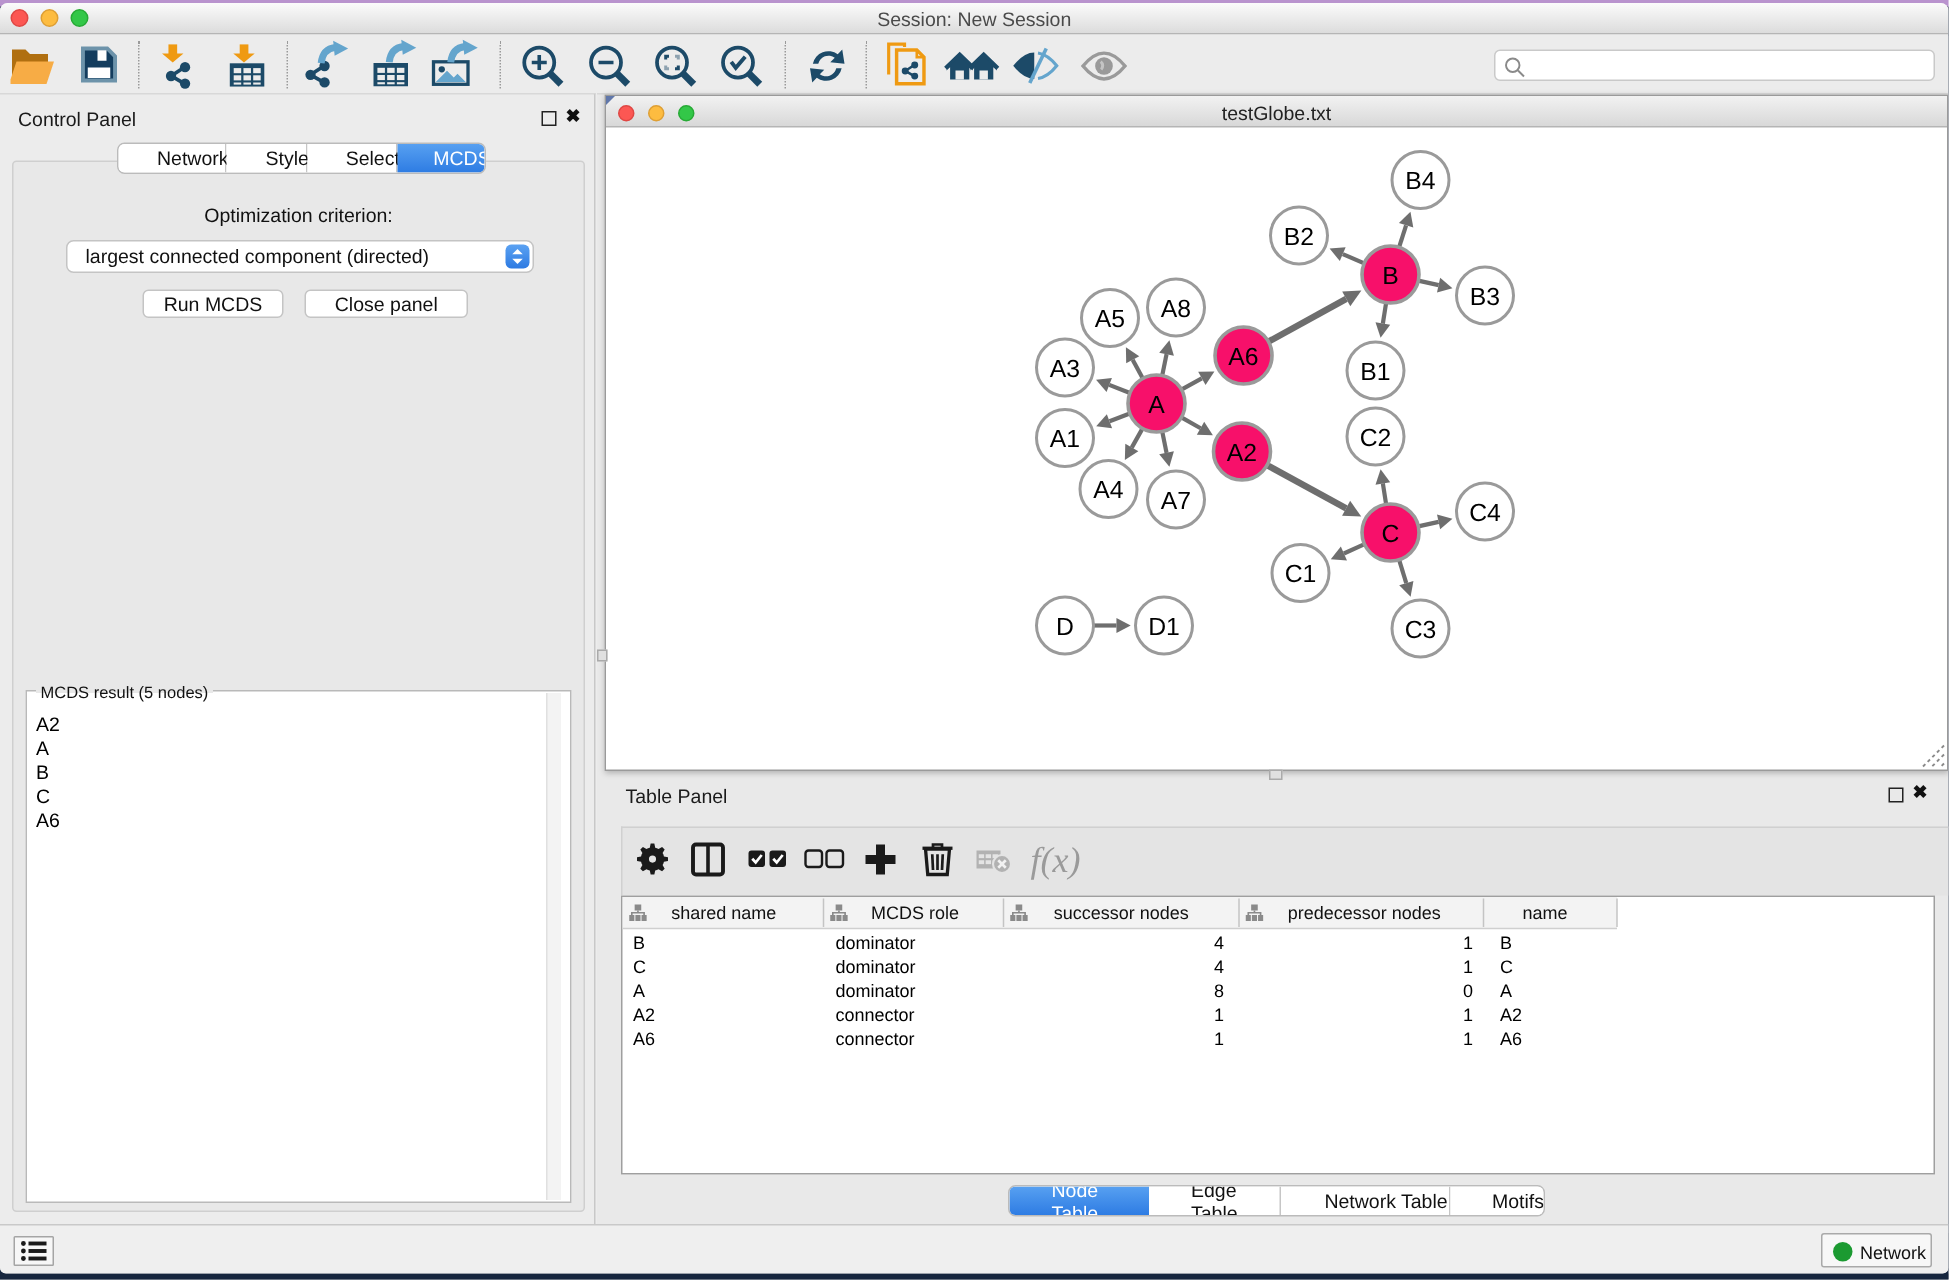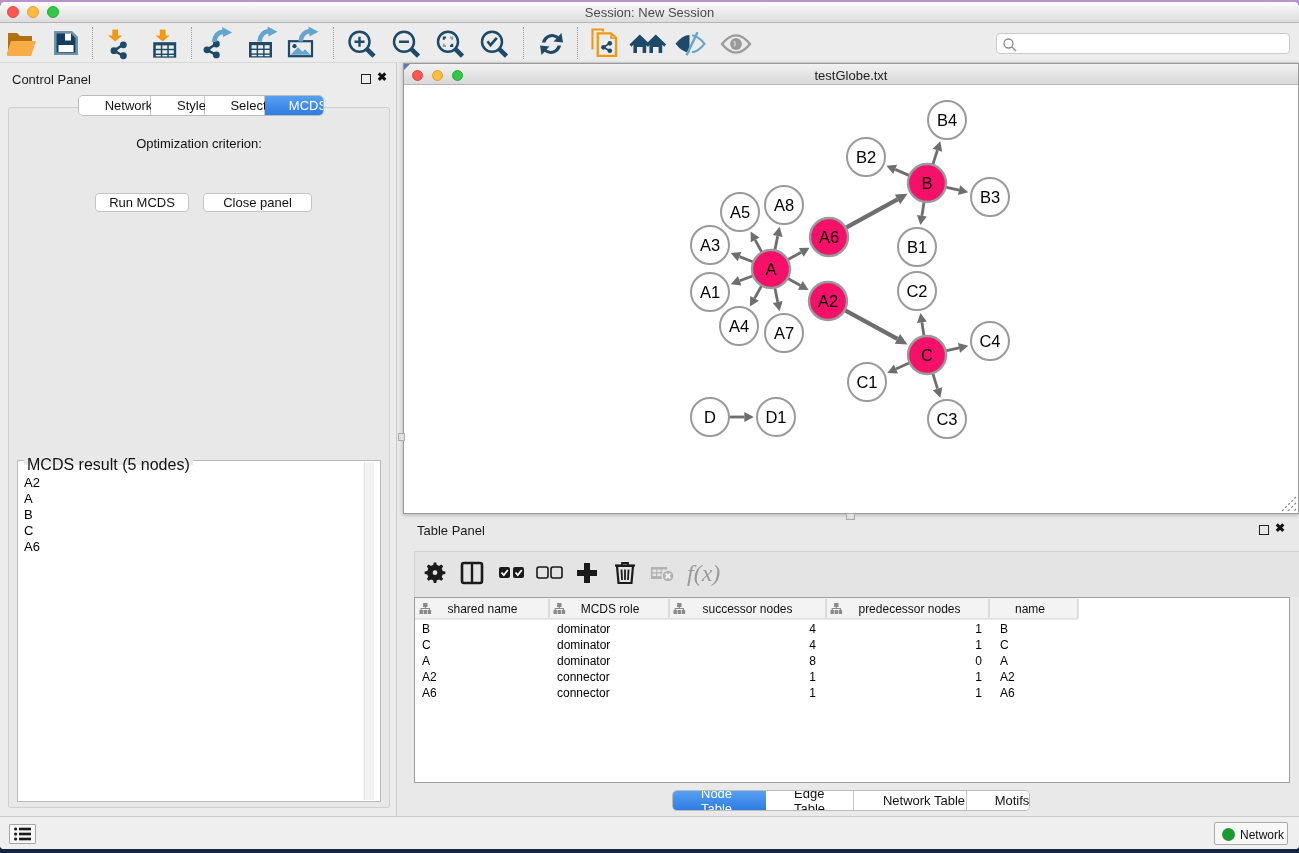--- a/index.html
+++ b/index.html
@@ -26,21 +26,21 @@
 .tabgroup { position:absolute; z-index:4; display:flex; height:21px; border:1px solid #bbb; border-radius:5px; overflow:hidden; background:#fff; }
 .tab { height:100%; display:flex; align-items:center; justify-content:center; font-size:13px; color:#111; background:#fff; border-right:1px solid #c6c6c6;padding-left:28px; }
 .tab:last-child { border-right:none; }
 .tab.sel { background:linear-gradient(#57a0f1,#2e7ce3); color:#fff; border-right:none; }
 #cp-body { position:absolute; left:8px; top:44px; width:382px; height:701px; background:#e8e8e8; border:1px solid #cfcfcf; border-radius:3px; }
 #optlabel { position:absolute; top:28px; width:100%; text-align:center; font-size:13px; color:#111; }
 #dropdown { position:absolute; left:35px; top:52px; width:312px; height:22px; background:#fff; border:1px solid #c4c4c4; border-radius:5px; font-size:13px; color:#111; line-height:20px; padding-left:12px; }
 #dd-btn { position:absolute; right:2px; top:2px; width:16px; height:16px; background:linear-gradient(#5ba2f2,#2d7ae2); border-radius:4px; }
 .btn { position:absolute; height:19px; background:#fff; border:1px solid #c4c4c4; border-radius:4px; font-size:13px; color:#111; text-align:center; line-height:17px; }
 #mcds-fieldset { position:absolute; left:8px; top:352px; width:364px; height:342px; border:1px solid #b9b9b9; background:#fff; }
-#mcds-legend { position:absolute; z-index:3; left:6px; top:-5px; background:linear-gradient(#e8e8e8 50%,#ffffff 50%); padding:0 3px; font-size:16px; color:#111; }
+#mcds-legend { position:absolute; z-index:3; left:6px; top:-5px; background:linear-gradient(#e8e8e8 50%,#ffffff 50%); padding:0 3px; font-size:11px; color:#111; }
 #mcds-list { position:absolute; left:1px; top:1px; right:11px; bottom:1px; background:#fff; font-size:13px; color:#000; padding:13px 4px 2px 5px; line-height:16px; }
 #mcds-scroll { position:absolute; right:6px; top:1px; width:10px; bottom:1px; background:#f3f3f3; border-left:1px solid #e0e0e0; }
 #netwin { position:absolute; left:5px; top:0px; width:896px; height:451px; background:#fff; border:1px solid #9a9a9a; box-shadow:0 1px 4px rgba(0,0,0,0.25); }
 #nw-title { position:absolute; left:0; top:0; width:100%; height:21px; background:linear-gradient(#f2f2f2,#d8d8d8); border-bottom:1px solid #b5b5b5; }
 #nw-title .t1 { left:8px; top:5.5px; width:11px; height:11px; background:#fc5753; border:0.5px solid #df4744; }
 #nw-title .t2 { left:28px; top:5.5px; width:11px; height:11px; background:#fdbc40; border:0.5px solid #de9f34; }
 #nw-title .t3 { left:48px; top:5.5px; width:11px; height:11px; background:#33c748; border:0.5px solid #27aa35; }
 #nw-title .ttext { position:absolute; top:4px; width:100%; text-align:center; font-size:13px; color:#222; }
 #nw-canvas { position:absolute; left:0; top:22px; width:894px; height:426px; background:#fff; overflow:hidden; }
 #tablepanel { position:absolute; left:0; top:457px; width:901px; height:300px; }
@@ -217,20 +217,26 @@
     <div class="float-ic" style="left:361px;top:11px;"></div>
     <div class="close-ic" style="left:377px;top:7px;">✖</div>
     <div class="tabgroup" style="left:78px;top:32px;">
       <div class="tab" style="width:72px;">Network</div>
       <div class="tab" style="width:54px;">Style</div>
       <div class="tab" style="width:60px;">Select</div>
       <div class="tab sel" style="width:58px;">MCDS</div>
     </div>
     <div id="cp-body">
       <div id="optlabel">Optimization criterion:</div>
+      <div id="dropdown">largest connected component (directed)
+        <div id="dd-btn"><svg width="16" height="16" viewBox="0 0 16 16">
+              <path d="M4.5 6.5 L8 3 L11.5 6.5 Z" fill="#fff"></path>
+              <path d="M4.5 9.5 L8 13 L11.5 9.5 Z" fill="#fff"></path>
+            </svg></div>
+      </div>
       <div class="btn" style="left:86px;top:85px;width:94px;">Run MCDS</div>
       <div class="btn" style="left:194px;top:85px;width:109px;">Close panel</div>
       <div id="mcds-fieldset">
         <div id="mcds-list">A2<br>A<br>B<br>C<br>A6</div>
         <div id="mcds-legend">MCDS result (5 nodes)</div>
         <div id="mcds-scroll"></div>
       </div>
     </div>
   </div>
   <div id="rightarea">

